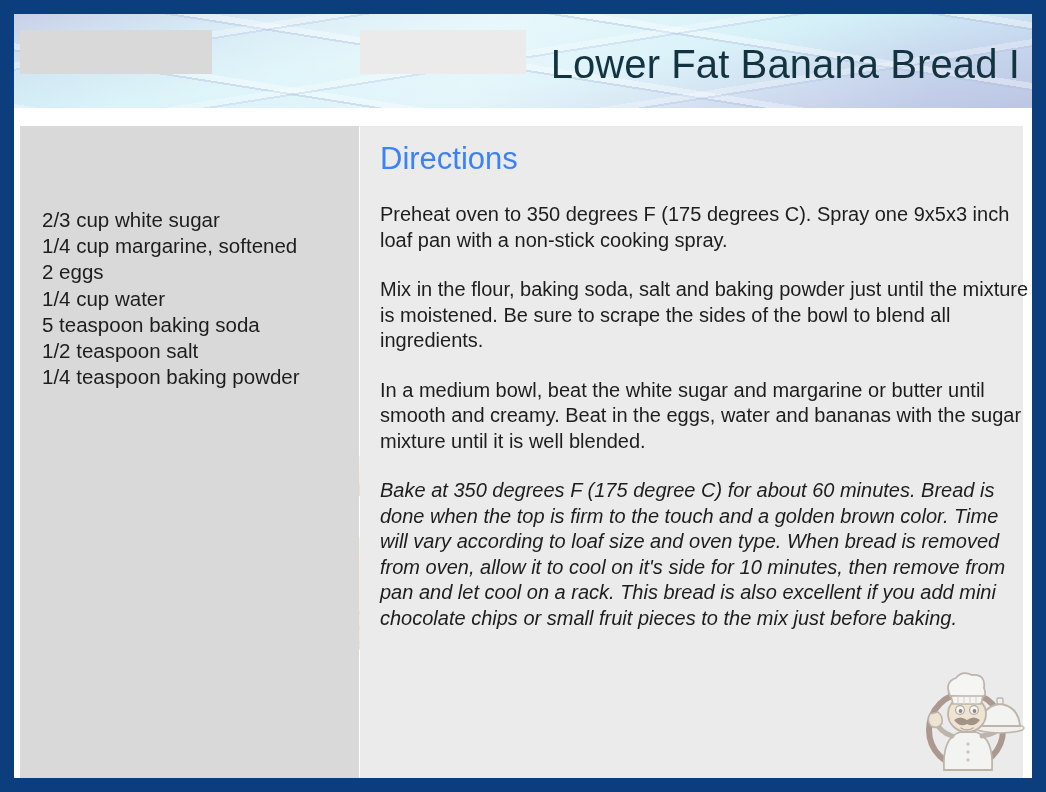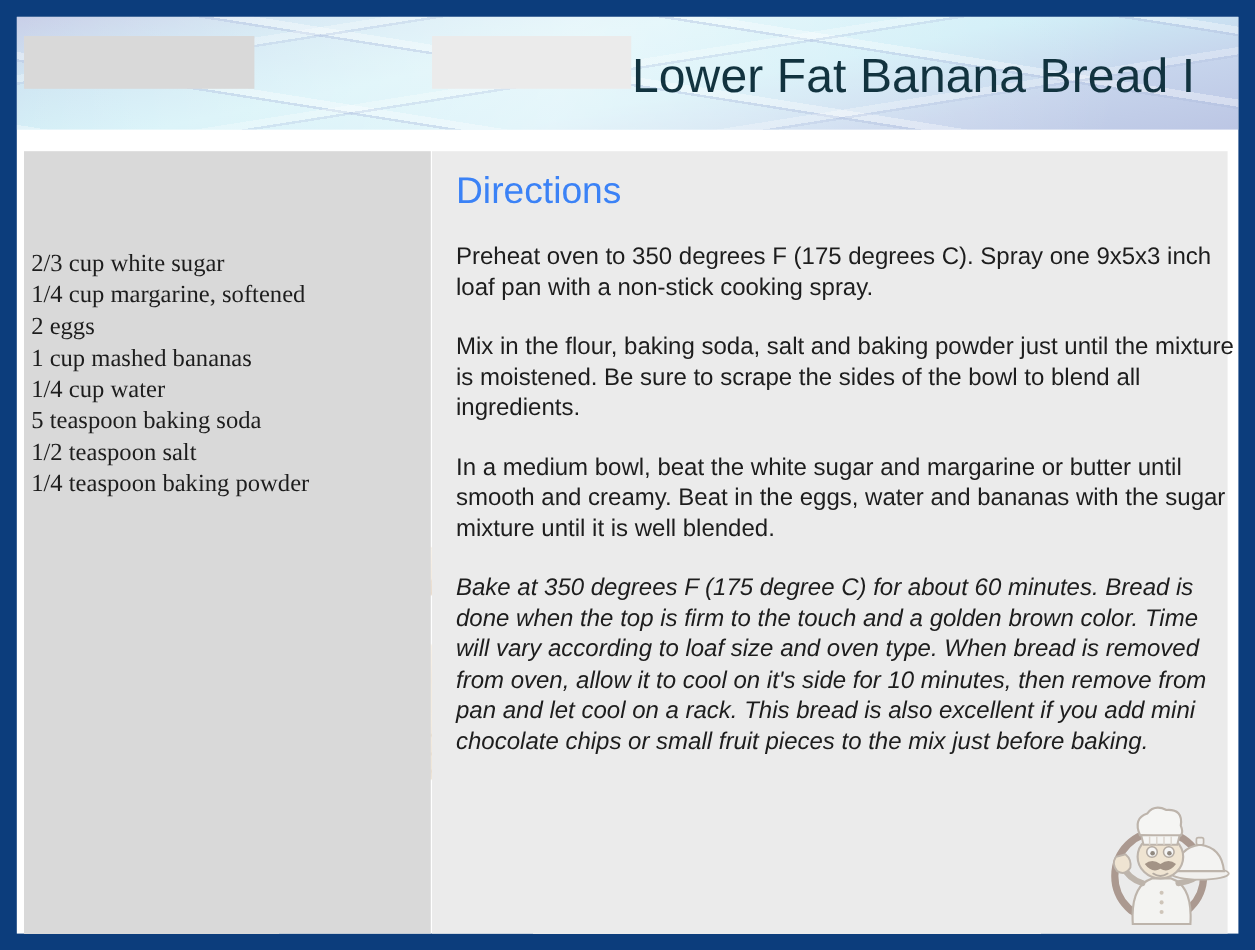--- a/index.html
+++ b/index.html
@@ -83,21 +83,21 @@
       rgba(176,190,222,0.30) 30px,
       rgba(176,190,222,0.30) 32px,
       rgba(255,255,255,0.28) 32px,
       rgba(255,255,255,0.28) 38px,
       rgba(255,255,255,0.00) 38px,
       rgba(255,255,255,0.00) 68px);
   }
 
   #slide-title {
     position: absolute;
-    right: 36px;
+    right: 12px;
     top: 28px;
     font-size: 40px;
     font-weight: 400;
     color: #12333f;
     letter-spacing: 0.1px;
     white-space: nowrap;
     z-index: 3;
     text-align: right;
   }
 
@@ -136,26 +136,25 @@
     left: 18px;
     top: 127px;
     font-size: 31px;
     font-weight: 400;
     color: #121212;
     z-index: 4;
     white-space: nowrap;
   }
   #ingredients-list {
     position: absolute;
-    left: 12px;
+    left: 28px;
     top: 193px;
     width: 320px;
     z-index: 4;
     list-style: none;
-    font-family: Liberation Serif, serif;
   }
   #ingredients-list li {
     font-size: 20.5px;
     line-height: 26.2px;
     color: #1d1d1d;
     white-space: nowrap;
   }
 
   
   #directions-tab {
@@ -317,21 +316,20 @@
         </g>
       </g>
     </svg>
 
     <div id="ingredients-tab"></div>
     <div id="ingredients-panel"></div>
     <ul id="ingredients-list">
       <li>2/3 cup white sugar</li>
       <li>1/4 cup margarine, softened</li>
       <li>2 eggs</li>
-      <li>1 cup mashed bananas</li>
       <li>1/4 cup water</li>
       <li>5 teaspoon baking soda</li>
       <li>1/2 teaspoon salt</li>
       <li>1/4 teaspoon baking powder</li>
     </ul>
 
     <div id="directions-tab"></div>
     <div id="directions-panel"></div>
     <div id="directions-heading">Directions</div>
     <div id="directions-body">

